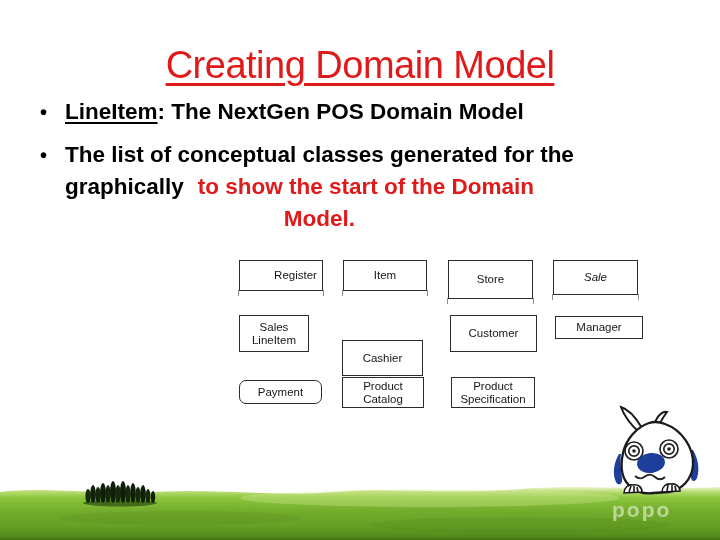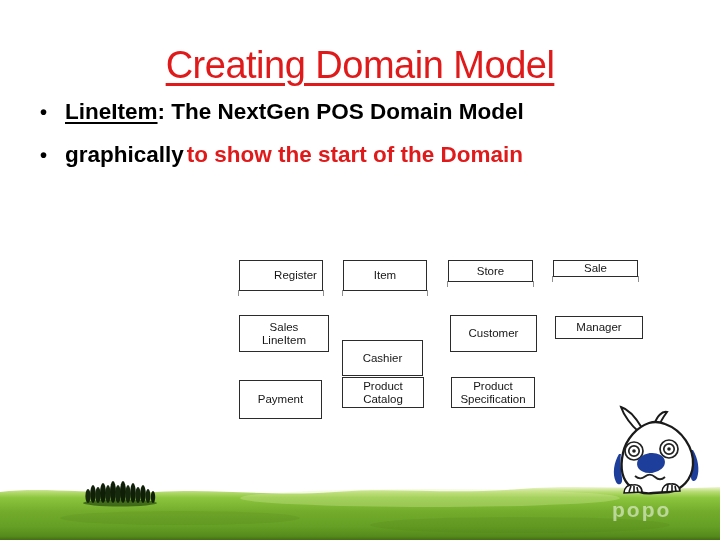--- a/index.html
+++ b/index.html
@@ -13,40 +13,40 @@
   }
 
   
   .bullet{position:absolute;left:40px;display:flex;color:#000;font-weight:bold;}
   .bullet .marker{width:25px;font-size:20px;line-height:30px;flex:0 0 25px;}
   .b1{top:97px;font-size:22.5px;line-height:30px;}
   .b2{top:139px;font-size:22.5px;}
   .b2 .lines div{line-height:32px;white-space:nowrap;}
   .u{text-decoration:underline;text-decoration-thickness:2px;text-underline-offset:3px;}
   .red{color:#e01a1a;text-align:center;}
-  .gap-right{margin-right:3px;text-align:center;}
+  .gap-right{margin-right:14px;text-align:center;}
 
   
   .cls{
     position:absolute;box-sizing:border-box;background:#fff;
     border:1.6px solid #2b2b2b;display:flex;align-items:center;justify-content:center;
     text-align:center;font-size:11.5px;line-height:12.5px;color:#161616;
     white-space:pre-line;font-family:"Liberation Sans",sans-serif;
   }
   .stub{position:absolute;left:-1.6px;right:-1.6px;top:100%;height:6px;
     border-left:1.6px solid #8f8f8f;border-right:1.6px solid #8f8f8f;}
   .b-register{left:239px;top:260px;width:84px;height:31px;padding-left:29px;}
   .b-item{left:343px;top:260px;width:84px;height:31px;}
-  .b-store{left:448px;top:260px;width:85px;height:22px;}
-  .b-sale{left:553px;top:260px;width:85px;height:17px;}
-  .b-saleslineitem{left:239px;top:315px;width:90px;height:37px;}
+  .b-store{left:448px;top:260px;width:85px;height:39px;}
+  .b-sale{left:553px;top:260px;width:85px;height:35px;font-style:italic;}
+  .b-saleslineitem{left:239px;top:315px;width:70px;height:37px;}
   .b-cashier{left:342px;top:316px;width:81px;height:36px;margin-top:24px;}
   .b-customer{left:450px;top:315px;width:87px;height:37px;align-items:center;}
   .b-manager{left:555px;top:316px;width:88px;height:23px;}
-  .b-payment{left:239px;top:380px;width:83px;height:39px;}
+  .b-payment{left:239px;top:380px;width:83px;height:24px;border-radius:7px;}
   .b-productcatalog{left:342px;top:377px;width:82px;height:31px;}
   .b-productspecification{left:451px;top:377px;width:84px;height:31px;}
 
   
   .grass-wrap{position:absolute;left:0;bottom:0;width:720px;height:70px;}
   .mascot-wrap{position:absolute;left:606px;top:404px;width:100px;height:92px;}
   .watermark{
     position:absolute;left:612px;top:498px;
     font-size:21px;font-weight:bold;letter-spacing:2px;
     color:rgba(255,255,255,0.52);
@@ -58,21 +58,23 @@
 <div class="slide-title">Creating Domain Model</div>
 
 <div class="bullet b1">
   <span class="marker">•</span>
   <span><span class="u">LineItem</span><span>: The NextGen POS Domain Model</span></span>
 </div>
 
 <div class="bullet b2">
   <span class="marker" style="line-height:32px;">•</span>
   <span class="lines">
+    <div>The list of conceptual classes generated for the</div>
     <div><span class="gap-right">graphically</span><span class="red">to show the start of the Domain</span></div>
+    <div class="red">Model.</div>
   </span>
 </div>
 
 <div>
   <div class="cls b-register"><span>Register</span><div class="stub"></div></div>
   <div class="cls b-item"><span>Item</span><div class="stub"></div></div>
   <div class="cls b-store"><span>Store</span><div class="stub"></div></div>
   <div class="cls b-sale"><span>Sale</span><div class="stub"></div></div>
   <div class="cls b-saleslineitem"><span>Sales
 LineItem</span></div>

